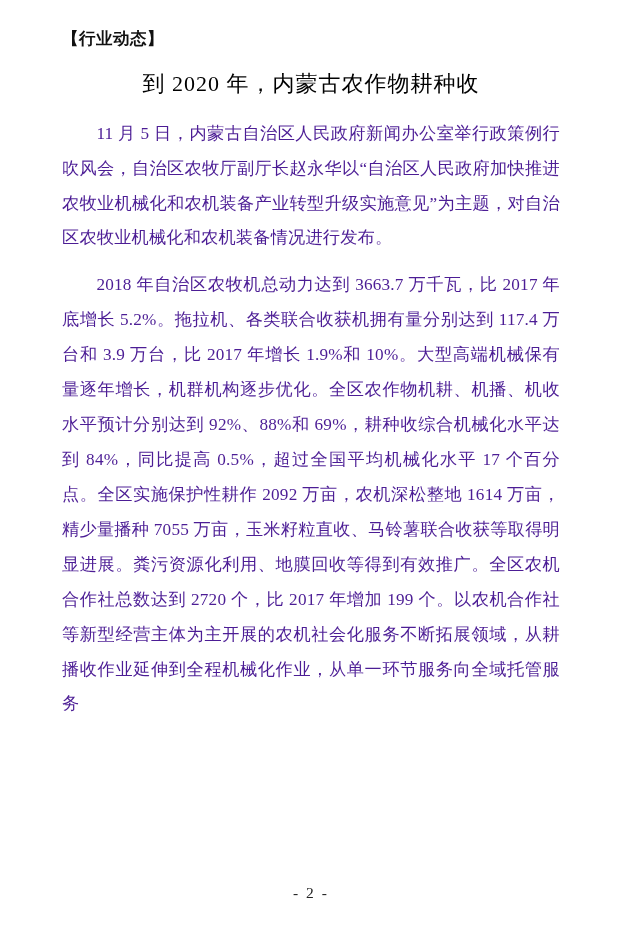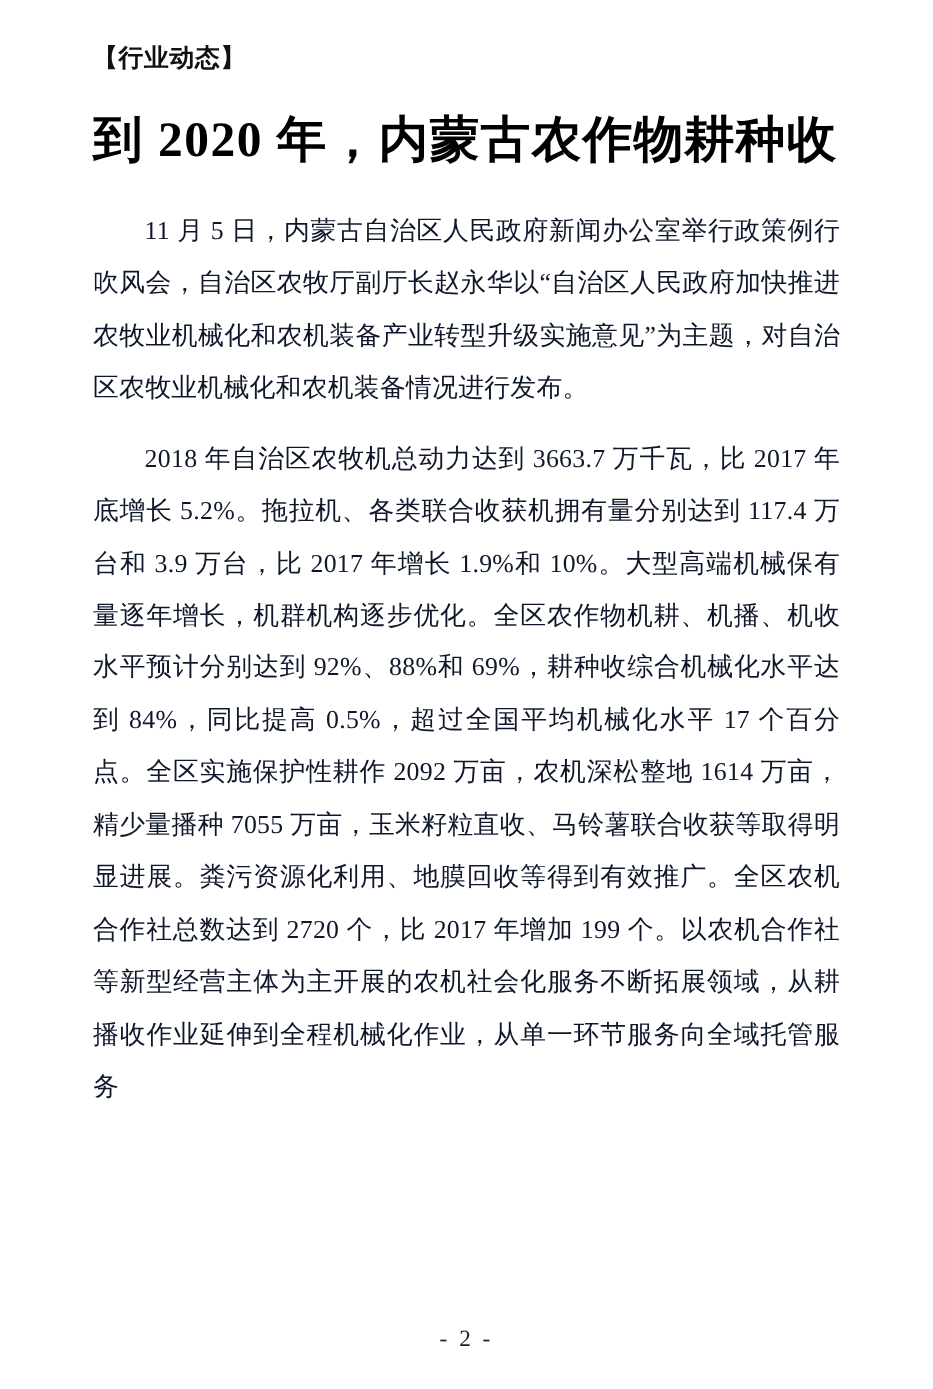--- a/index.html
+++ b/index.html
@@ -24,40 +24,40 @@
     background: #ffffff;
   }
   .category {
     font-size: 16.5px;
     font-weight: bold;
     letter-spacing: 0.5px;
     margin: 0 0 14px 0;
     color: #111111;
   }
   .title {
-    text-align: left;
-    font-size: 33px;
-    font-weight: bold;
+    text-align: center;
+    font-size: 22px;
+    font-weight: normal;
     line-height: 1.85;
     letter-spacing: 1px;
     margin: 6px 0 8px 0;
     color: #000000;
   }
   .title-line {
     display: block;
   }
   .body-par {
     font-size: 17.2px;
     line-height: 2.03;
     text-align: justify;
     text-justify: inter-ideograph;
     text-indent: 2em;
     margin: 12px 0 0 0;
     letter-spacing: 0.2px;
-    color: #0f172a;
+    color: #4c1d95;
     font-family: Liberation Serif, serif;
   }
   .page-number {
     position: absolute;
     left: 0;
     right: 0;
     bottom: 24px;
     text-align: center;
     font-size: 15.5px;
     color: #222222;

